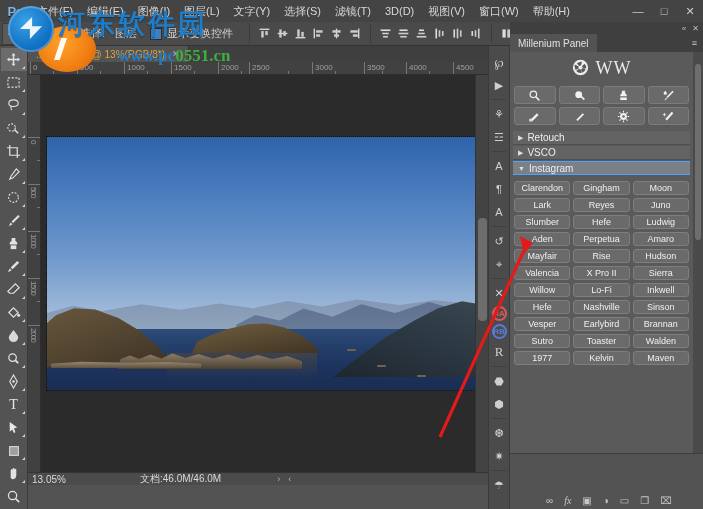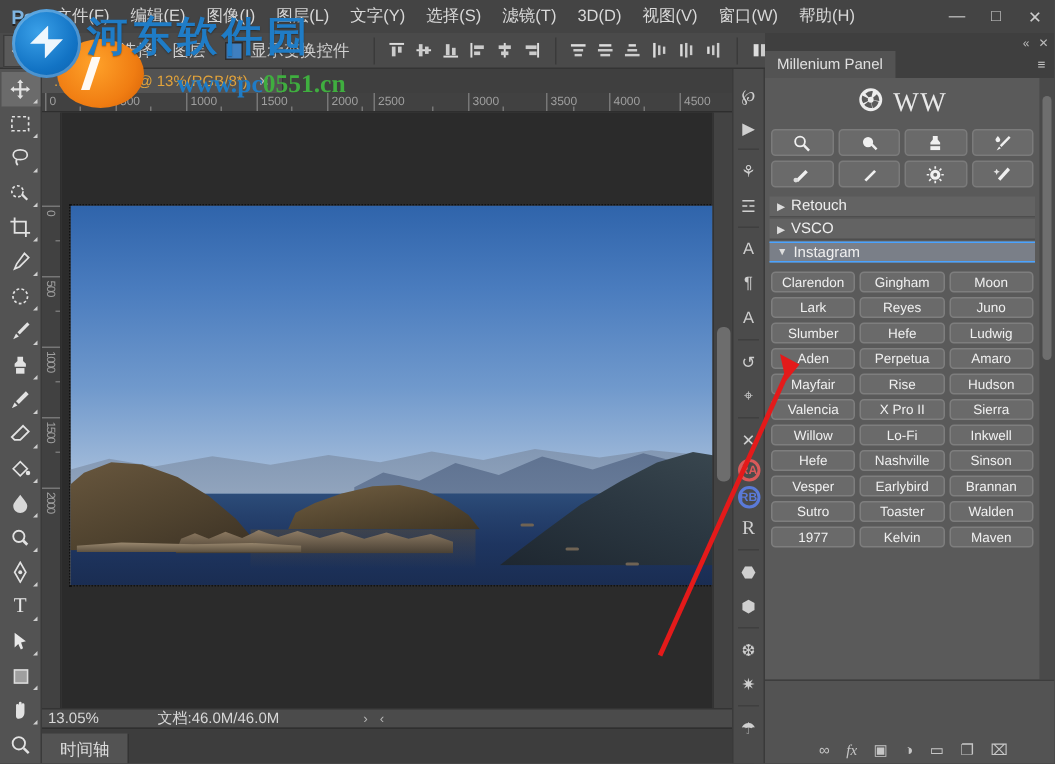--- a/index.html
+++ b/index.html
@@ -169,21 +169,21 @@
   }
   .sb-h .thumb { position:absolute; top:2px; left:10%; width:72%; height:9px; background:#6d6d6d; border-radius:4px; }
 
   
   .statusbar {
     position:absolute; left:28px; bottom:24px; width:460px; height:13px;
     display:flex; align-items:center; background:#4b4b4b; border-top:1px solid #343434;
     font-size:10px; color:#d8d8d8; padding-left:4px;
   }
   .zoomval { width:52px; }
-  .docinfo { margin-left:21px; }
+  .docinfo { margin-left:56px; }
   .st-arrow { margin-left:56px; color:#b5b5b5; font-size:9px; }
   .st-arrow2 { margin-left:8px; color:#b5b5b5; font-size:9px; }
 
   .timeline-row {
     position:absolute; left:28px; bottom:0; width:475px; height:24px;
     background:#3d3d3d; border-top:1px solid #2f2f2f; display:flex; align-items:flex-end;
   }
   .timeline-tab {
     height:20px; padding:0 12px; background:#535353; display:flex; align-items:center;
     font-size:11px; color:#dcdcdc; border-right:1px solid #333;
@@ -655,23 +655,20 @@
     <div class="thumb"></div>
   </div>
 
   <div class="statusbar">
     <div class="zoomval">13.05%</div>
     <div class="docinfo">文档:46.0M/46.0M</div>
     <div class="st-arrow">›</div>
     <div class="st-arrow2">‹</div>
   </div>
 
-  <div class="timeline-row">
-    <div class="timeline-tab">时间轴</div>
-  </div>
 
   <div class="dock">
     <div class="dock-icon">℘</div>
     <div class="dock-icon">▶</div>
     <div class="dock-sep"></div>
     <div class="dock-icon">⚘</div>
     <div class="dock-icon">☲</div>
     <div class="dock-sep"></div>
     <div class="dock-icon">A</div>
     <div class="dock-icon">¶</div>

